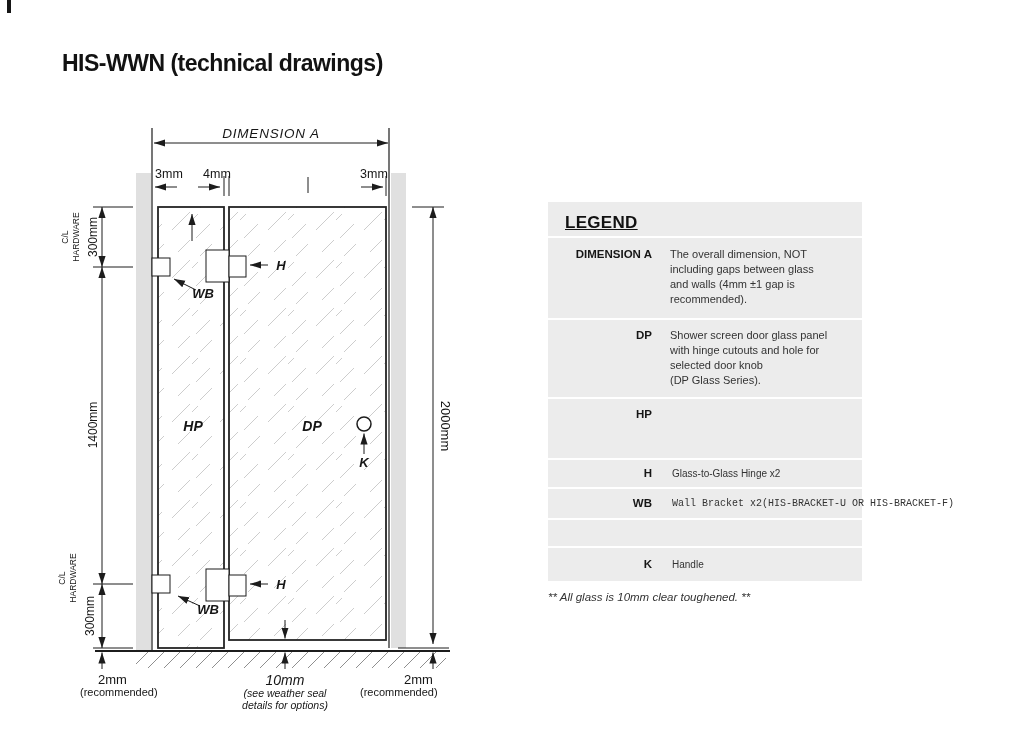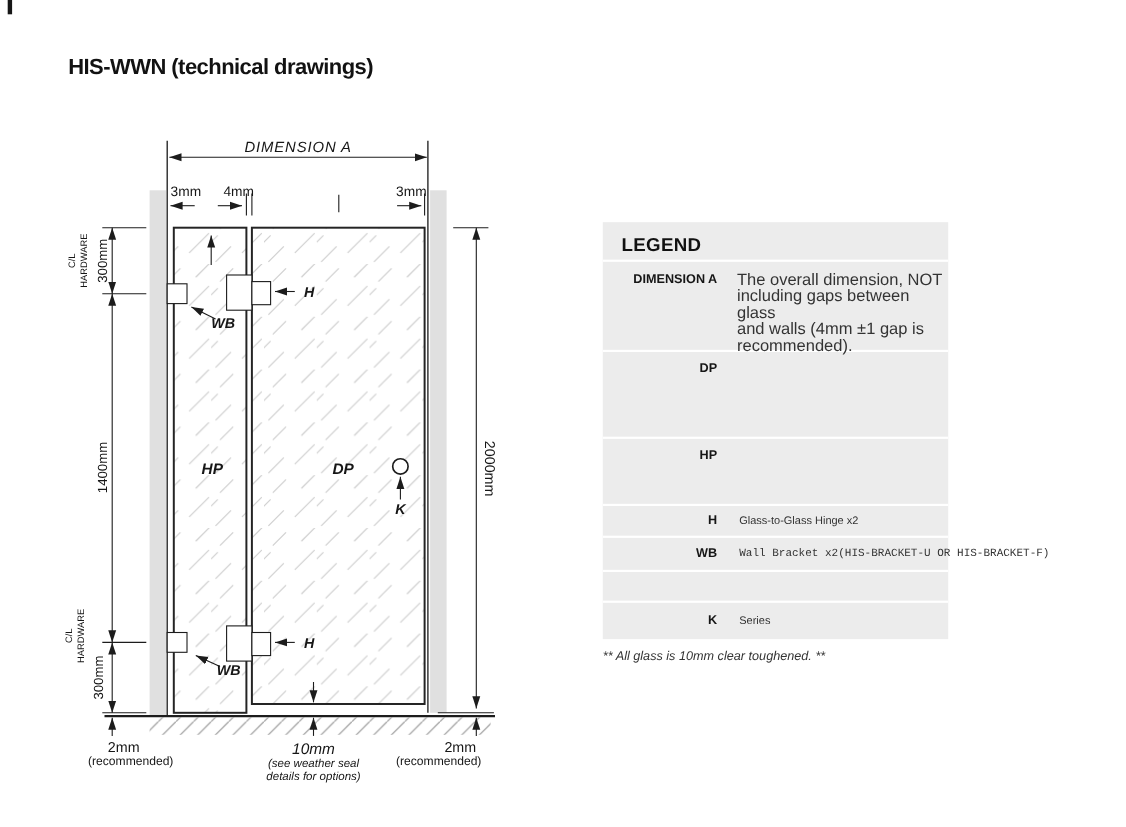--- a/index.html
+++ b/index.html
@@ -5,41 +5,41 @@
   html,body{margin:0;padding:0;}
   body{
     width:1024px;height:752px;position:relative;overflow:hidden;
     background:#ffffff;
     font-family:"Liberation Sans", sans-serif;
     color:#111;
   }
   .corner-mark{position:absolute;left:7px;top:0;width:4px;height:13px;background:#161616;}
   h1.page-title{
     position:absolute;left:62px;top:50px;margin:0;
-    font-size:20px;font-weight:700;letter-spacing:-0.5px;color:#121212;
+    font-size:23px;font-weight:700;letter-spacing:-0.5px;color:#121212;
   }
   svg.drawing{position:absolute;left:0;top:0;font-family:"Liberation Sans", sans-serif;}
 
   .legend{
     position:absolute;left:548px;top:202px;width:314px;height:379px;
     background:#ececec;box-sizing:border-box;font-size:11.5px;
   }
   .legend-title{
     box-sizing:border-box;height:34px;padding:11px 0 0 17px;
-    font-size:17px;font-weight:700;letter-spacing:0.3px;color:#111;
+    font-size:17px;font-weight:700;letter-spacing:0.3px;color:#111;text-decoration:underline;
   }
   .lrow{
     display:flex;box-sizing:border-box;border-top:2px solid #ffffff;
   }
   .lterm{
     flex:none;width:104px;text-align:right;font-weight:700;color:#161616;
     font-size:11.5px;line-height:15px;
   }
   .ldesc{
-    margin-left:18px;color:#333;font-size:15px;line-height:15px;
+    margin-left:18px;color:#333;font-size:11px;line-height:15px;
     white-space:pre-line;width:200px;
   }
   .ldesc.nowrap{white-space:nowrap;width:auto;overflow:visible;font-family:Liberation Mono, monospace;}
   .r1{height:82px;padding-top:9px;}
   .r2{height:79px;padding-top:8px;}
   .r3{height:61px;padding-top:8px;}
   .r4{height:29px;padding-top:6px;}
   .r5{height:31px;padding-top:7px;}
   .rempty{height:28px;}
   .r6{height:35px;padding-top:9px;}
@@ -198,32 +198,36 @@
 
   <div class="lrow r1">
     <div class="lterm">DIMENSION A</div>
     <div class="ldesc">The overall dimension, NOT
 including gaps between glass
 and walls (4mm ±1 gap is
 recommended).</div>
   </div>
   <div class="lrow r2">
     <div class="lterm">DP</div>
+    <div class="ldesc">Shower screen door glass panel
+with hinge cutouts and hole for
+selected door knob
+(DP Glass Series).</div>
   </div>
   <div class="lrow r3">
     <div class="lterm">HP</div>
   </div>
   <div class="lrow r4">
     <div class="lterm">H</div>
     <div class="ldesc">Glass-to-Glass Hinge x2</div>
   </div>
   <div class="lrow r5">
     <div class="lterm">WB</div>
     <div class="ldesc nowrap">Wall Bracket x2(HIS-BRACKET-U OR HIS-BRACKET-F)</div>
   </div>
   <div class="lrow rempty"></div>
   <div class="lrow r6">
     <div class="lterm">K</div>
-    <div class="ldesc">Series</div>
+    <div class="ldesc">Handle</div>
   </div>
 </div>
 
 <div class="footnote">** All glass is 10mm clear toughened. **</div>
 
 </body></html>

